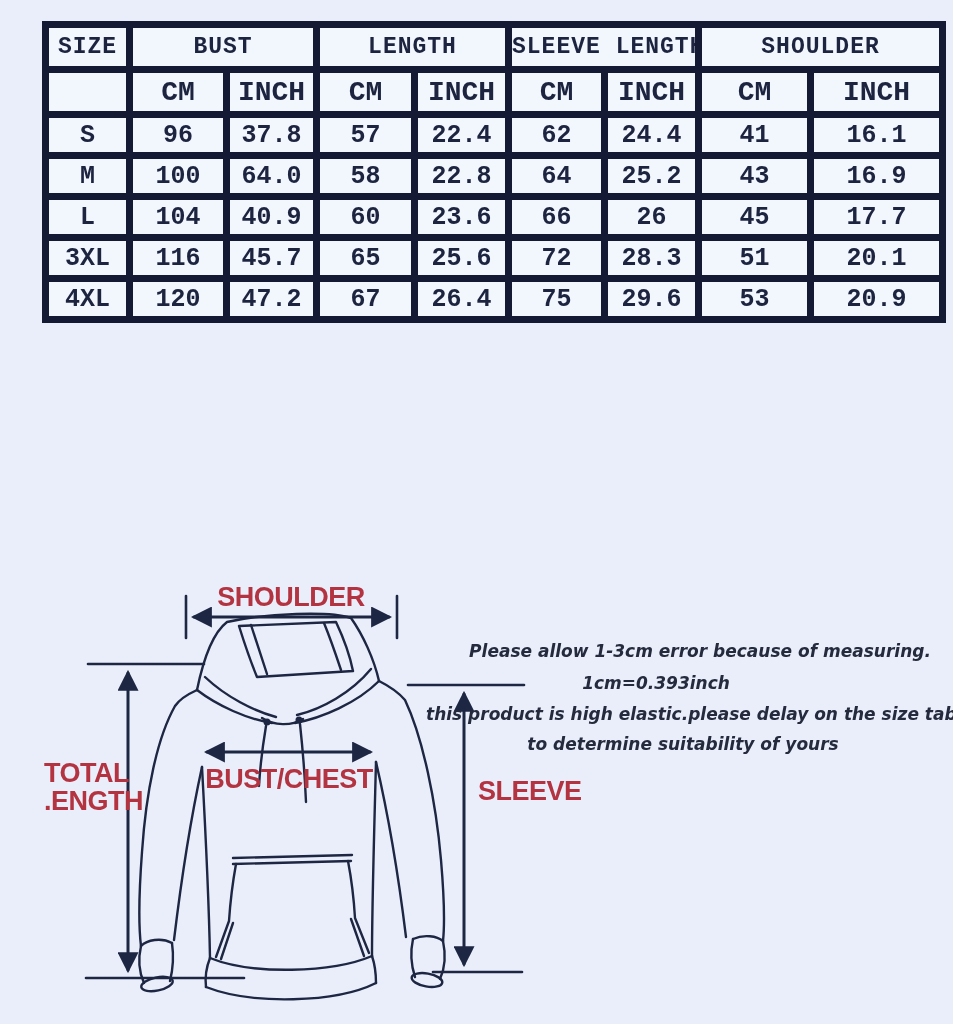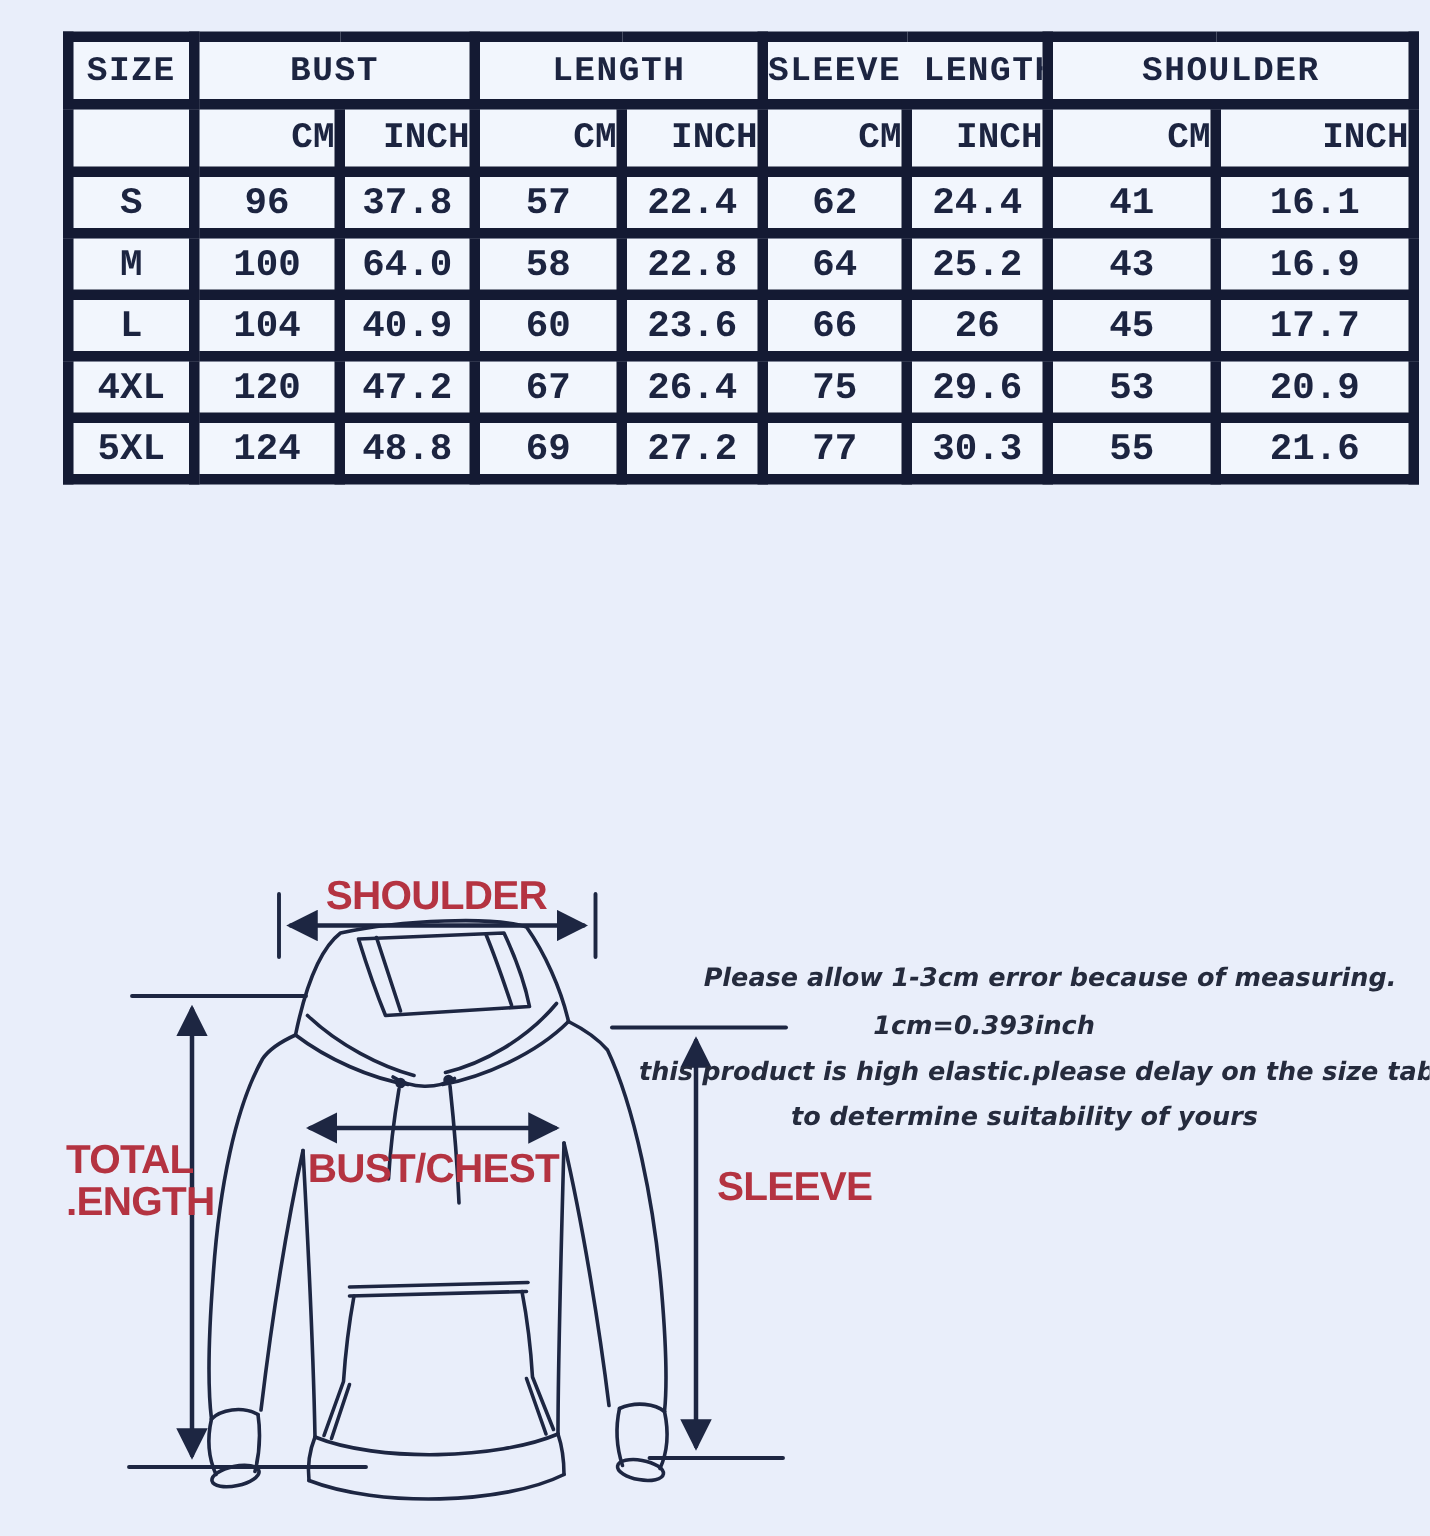--- a/index.html
+++ b/index.html
@@ -16,21 +16,21 @@
   .size-table th,.size-table td{
     border:7px solid #141a33;
     background:#f2f6fd;
     color:#1c2440;
     font-family:"Liberation Mono","DejaVu Sans Mono",monospace;
     font-weight:bold;
     text-align:center;vertical-align:middle;
     padding:0;white-space:nowrap;overflow:hidden;
   }
   .r-group th{height:38px;font-size:23px;letter-spacing:1px;}
-  .r-units th{height:38px;font-size:24px;text-align:right;}
+  .r-units th{height:38px;font-size:28px;}
   .size-table tbody td{height:34px;font-size:25px;}
   
   .diagram{position:absolute;left:0;top:560px;}
   .outline{fill:none;stroke:#1d2642;stroke-width:2.4;stroke-linecap:round;stroke-linejoin:round;}
   .meas{fill:none;stroke:#1d2642;stroke-width:3;stroke-linecap:round;}
   .tick{fill:none;stroke:#1d2642;stroke-width:2.6;stroke-linecap:round;}
   .lbl{font-family:"Liberation Sans",sans-serif;font-weight:bold;fill:#b43341;font-size:27px;letter-spacing:-0.5px;}
   .note{font-family:"DejaVu Sans",sans-serif;font-style:italic;font-weight:600;fill:#252b3d;font-size:17px;}
   .grommet{fill:#1d2642;stroke:none;}
 </style>
@@ -97,40 +97,40 @@
       <td>104</td>
       <td>40.9</td>
       <td>60</td>
       <td>23.6</td>
       <td>66</td>
       <td>26</td>
       <td>45</td>
       <td>17.7</td>
     </tr>
     <tr>
+      <td>3XL</td>
+      <td>116</td>
+      <td>45.7</td>
+      <td>65</td>
+      <td>25.6</td>
+      <td>72</td>
+      <td>28.3</td>
+      <td>51</td>
+      <td>20.1</td>
+    </tr>
+    <tr>
       <td>4XL</td>
       <td>120</td>
       <td>47.2</td>
       <td>67</td>
       <td>26.4</td>
       <td>75</td>
       <td>29.6</td>
       <td>53</td>
       <td>20.9</td>
-    </tr>
-    <tr>
-      <td>5XL</td>
-      <td>124</td>
-      <td>48.8</td>
-      <td>69</td>
-      <td>27.2</td>
-      <td>77</td>
-      <td>30.3</td>
-      <td>55</td>
-      <td>21.6</td>
     </tr>
   </tbody>
 </table>
 
 <svg class="diagram" width="953" height="464" viewBox="0 0 953 464" xmlns="http://www.w3.org/2000/svg">
   <defs>
     <marker id="ah" viewBox="0 0 10 10" refX="8.5" refY="5" markerWidth="7" markerHeight="7" orient="auto-start-reverse">
       <path d="M0,0 L10,5 L0,10 z" fill="#1d2642"></path>
     </marker>
   </defs>

